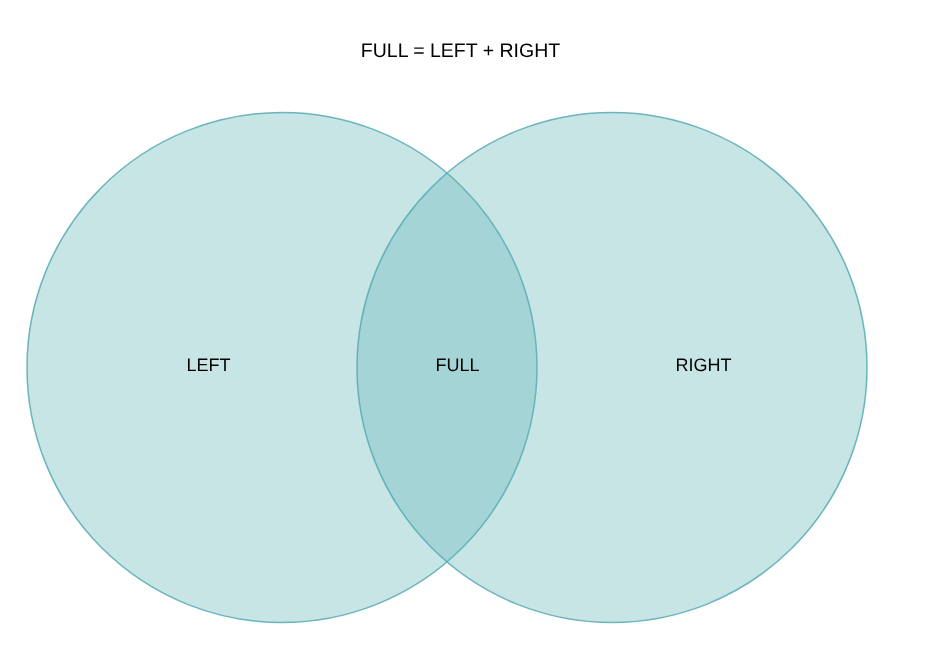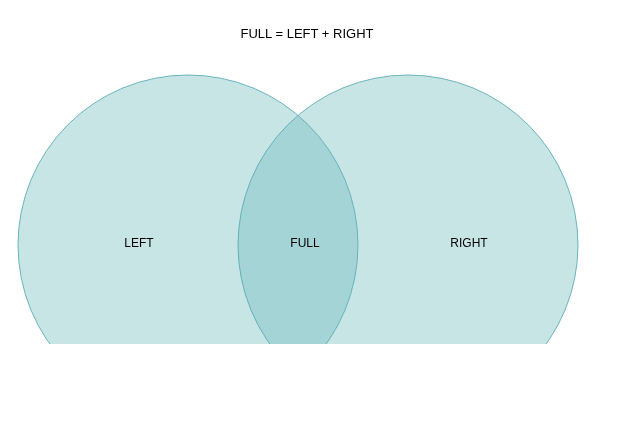--- a/index.html
+++ b/index.html
@@ -3,21 +3,21 @@
 <meta charset="utf-8">
 <style>
   html, body {
     margin: 0;
     padding: 0;
     background: #ffffff;
   }
   .canvas {
     position: relative;
     width: 621px;
-    height: 344px;
+    height: 432px;
     background: #ffffff;
     overflow: hidden;
     font-family: "Liberation Sans", sans-serif;
   }
   svg { display: block; }
   .set-circle {
     fill: #62b5b8;
     fill-opacity: 0.35;
     stroke: #55a9b3;
     stroke-opacity: 0.85;

